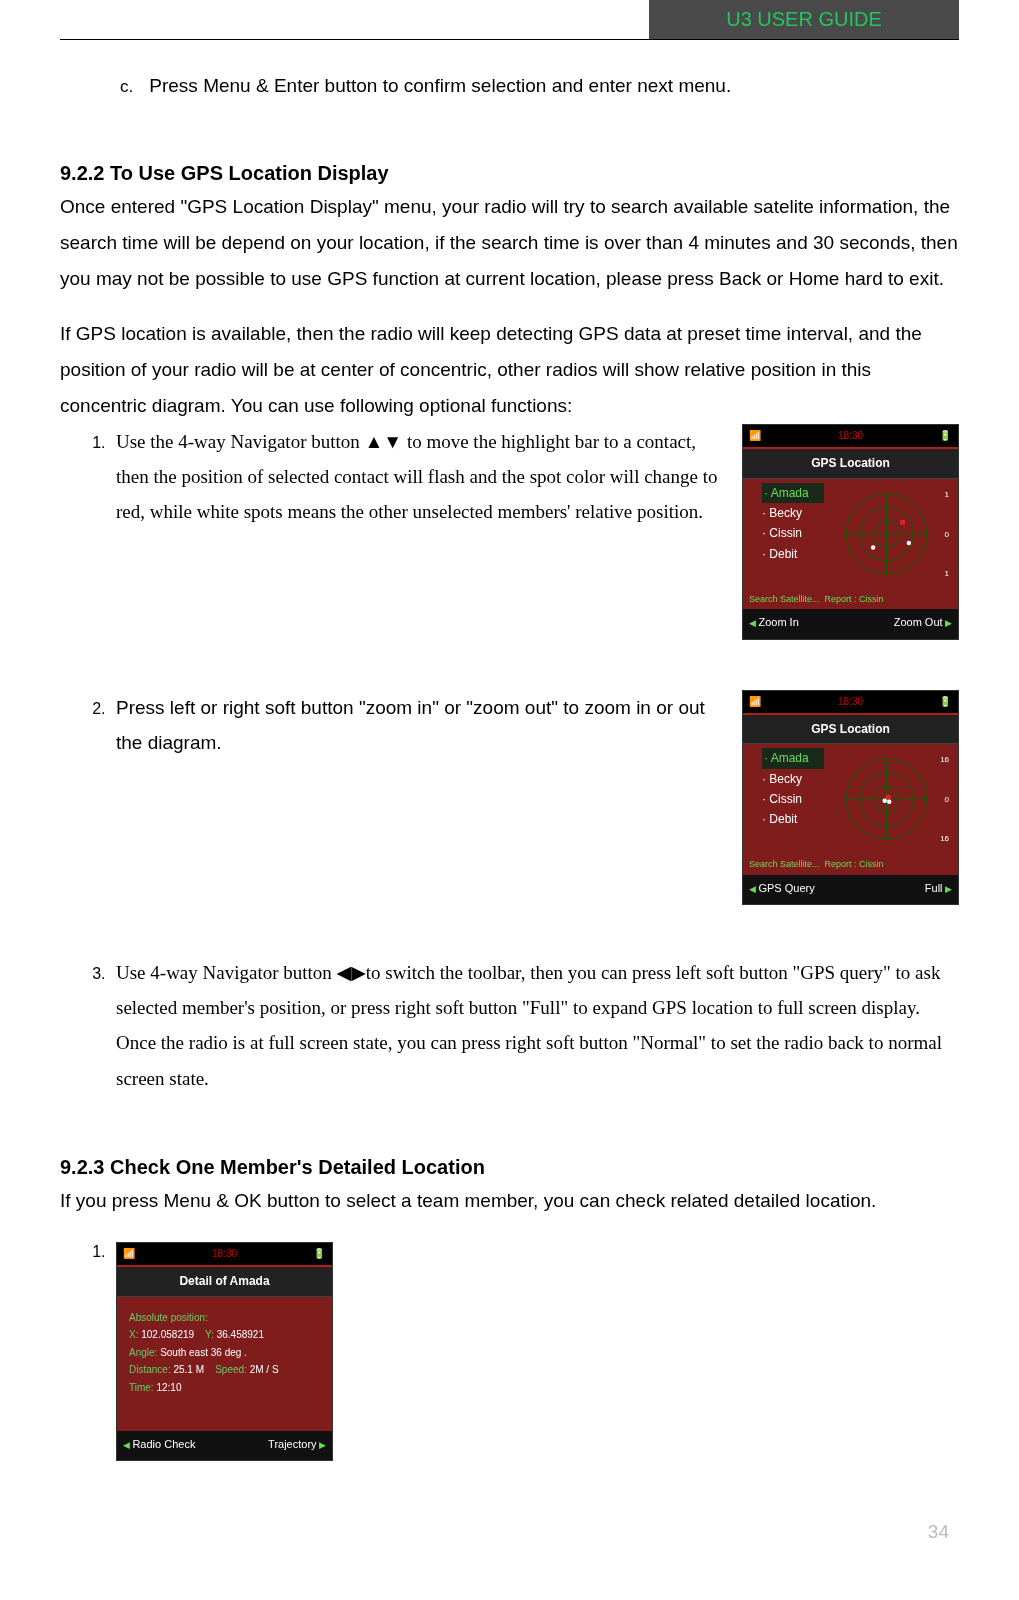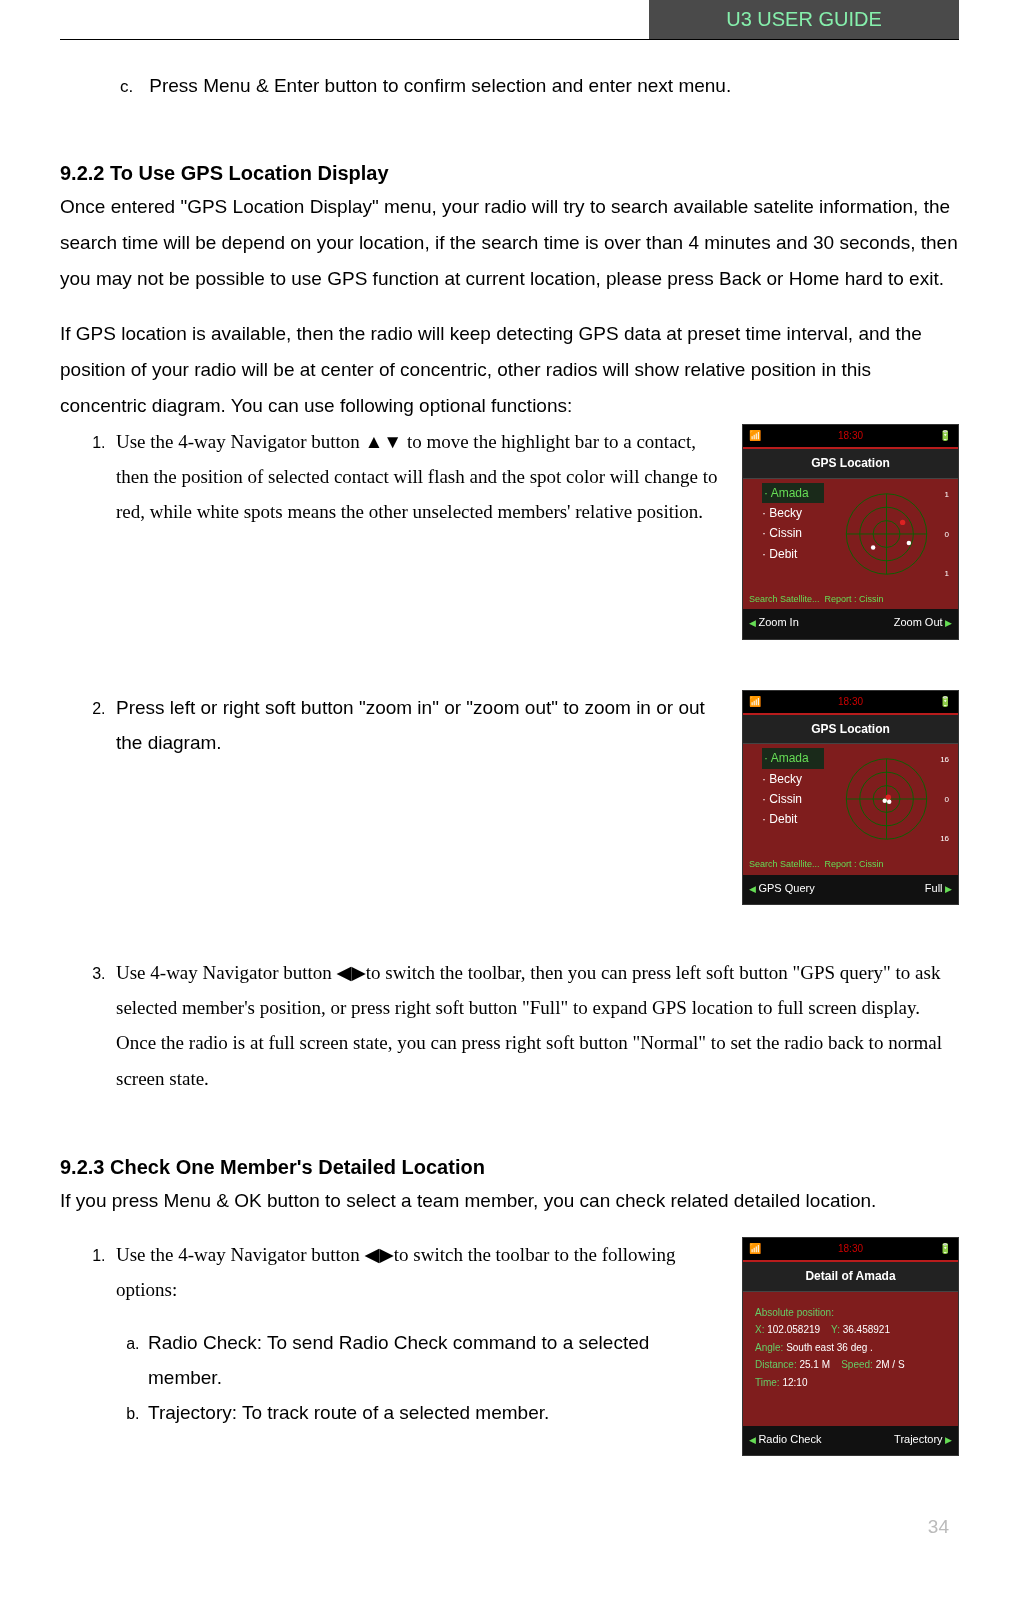--- a/index.html
+++ b/index.html
@@ -15,21 +15,21 @@
     box-sizing: border-box;
   }
   .header-bar {
     border-bottom: 1.5px solid #000;
     display: flex;
     justify-content: flex-end;
     margin-bottom: 30px;
   }
   .header-box {
     background: #4a4a4a;
-    color: #86efac;
+    color: #22c55e;
     padding: 8px 30px;
     font-size: 20px;
     min-width: 250px;
     text-align: center;
   }
   .indent-c {
     margin-left: 60px;
     font-size: 19px;
     line-height: 1.7;
   }
@@ -272,27 +272,20 @@
     </li>
   </ol>
 
   <div class="section-heading" style="">9.2.3 Check One Member's Detailed Location</div>
   <div class="body-text">If you press Menu &amp; OK button to select a team member, you can check related detailed location.</div>
   <br>
 
   <ol class="numbered">
     <li>
       <div class="item-row">
-        <div class="item-text">
-          <span class="arrows">Use the 4-way Navigator button ◀▶to switch the toolbar to the following options:</span>
-          <ol class="lettered">
-            <li>Radio Check: To send Radio Check command to a selected member.</li>
-            <li>Trajectory: To track route of a selected member.</li>
-          </ol>
-        </div>
         <div class="screenshot">
           <div class="status-bar">
               <span class="signal"></span>
               <span>18:30</span>
               <span class="batt"></span>
             </div>
           <div class="title-bar">Detail of Amada</div>
           <div class="detail-body">
             <div><span class="lab">Absolute position:</span></div>
             <div>

